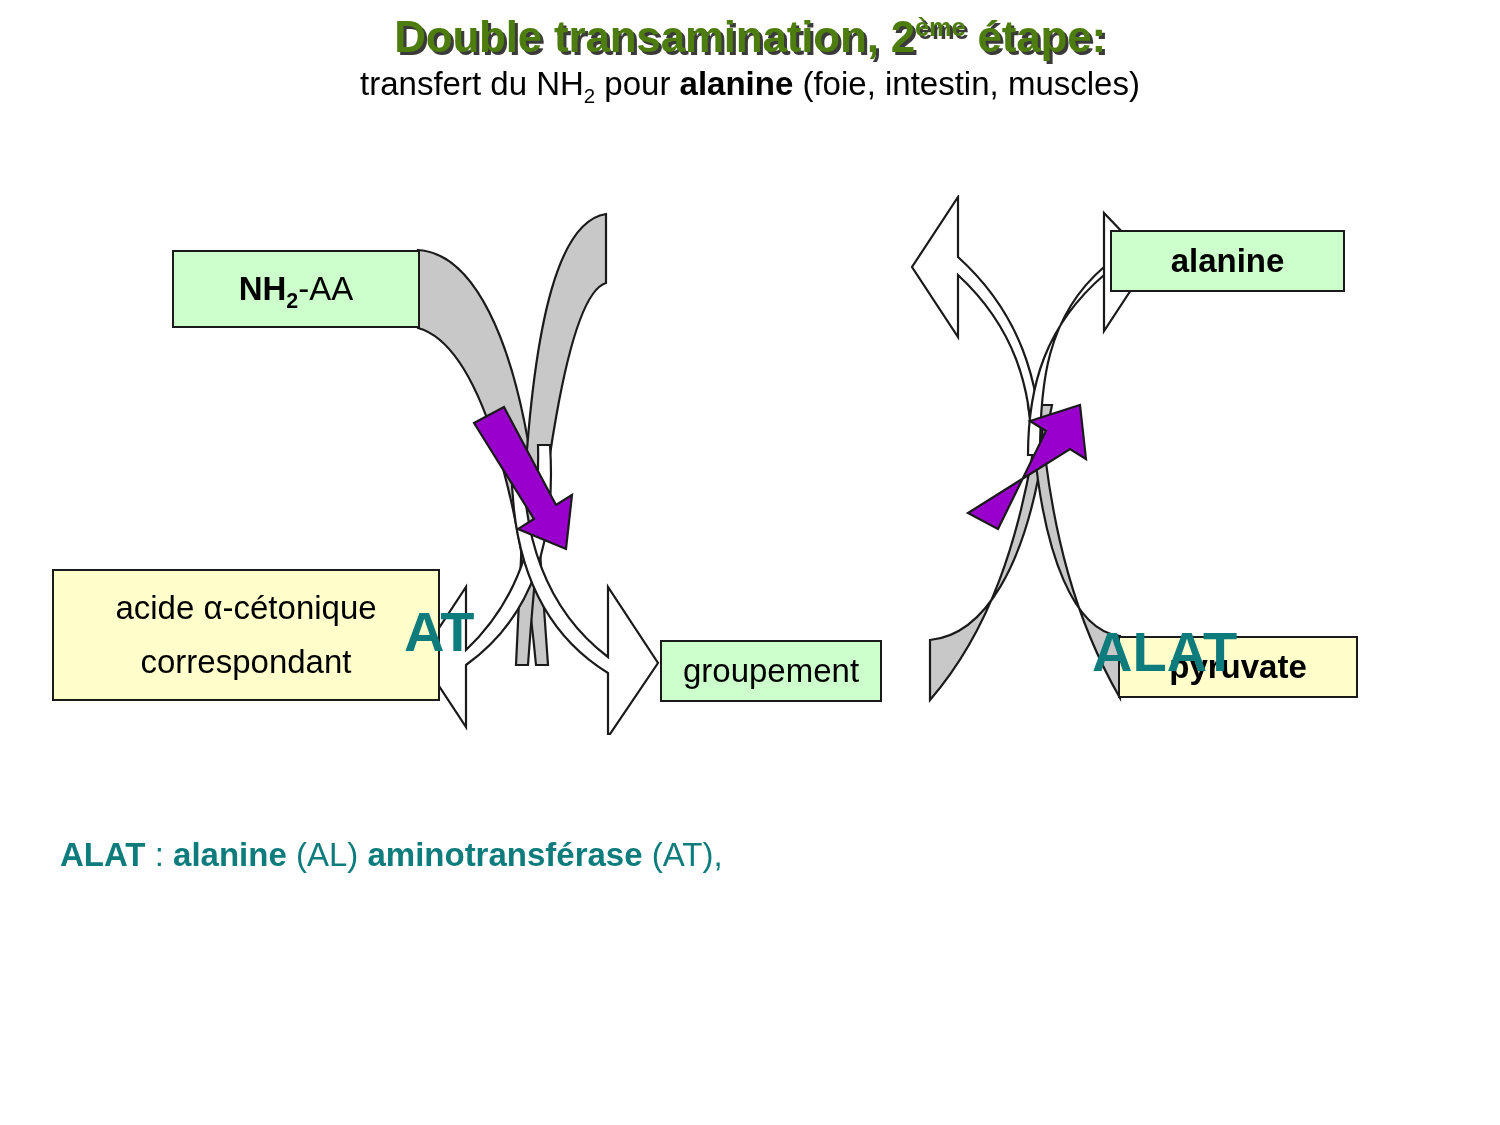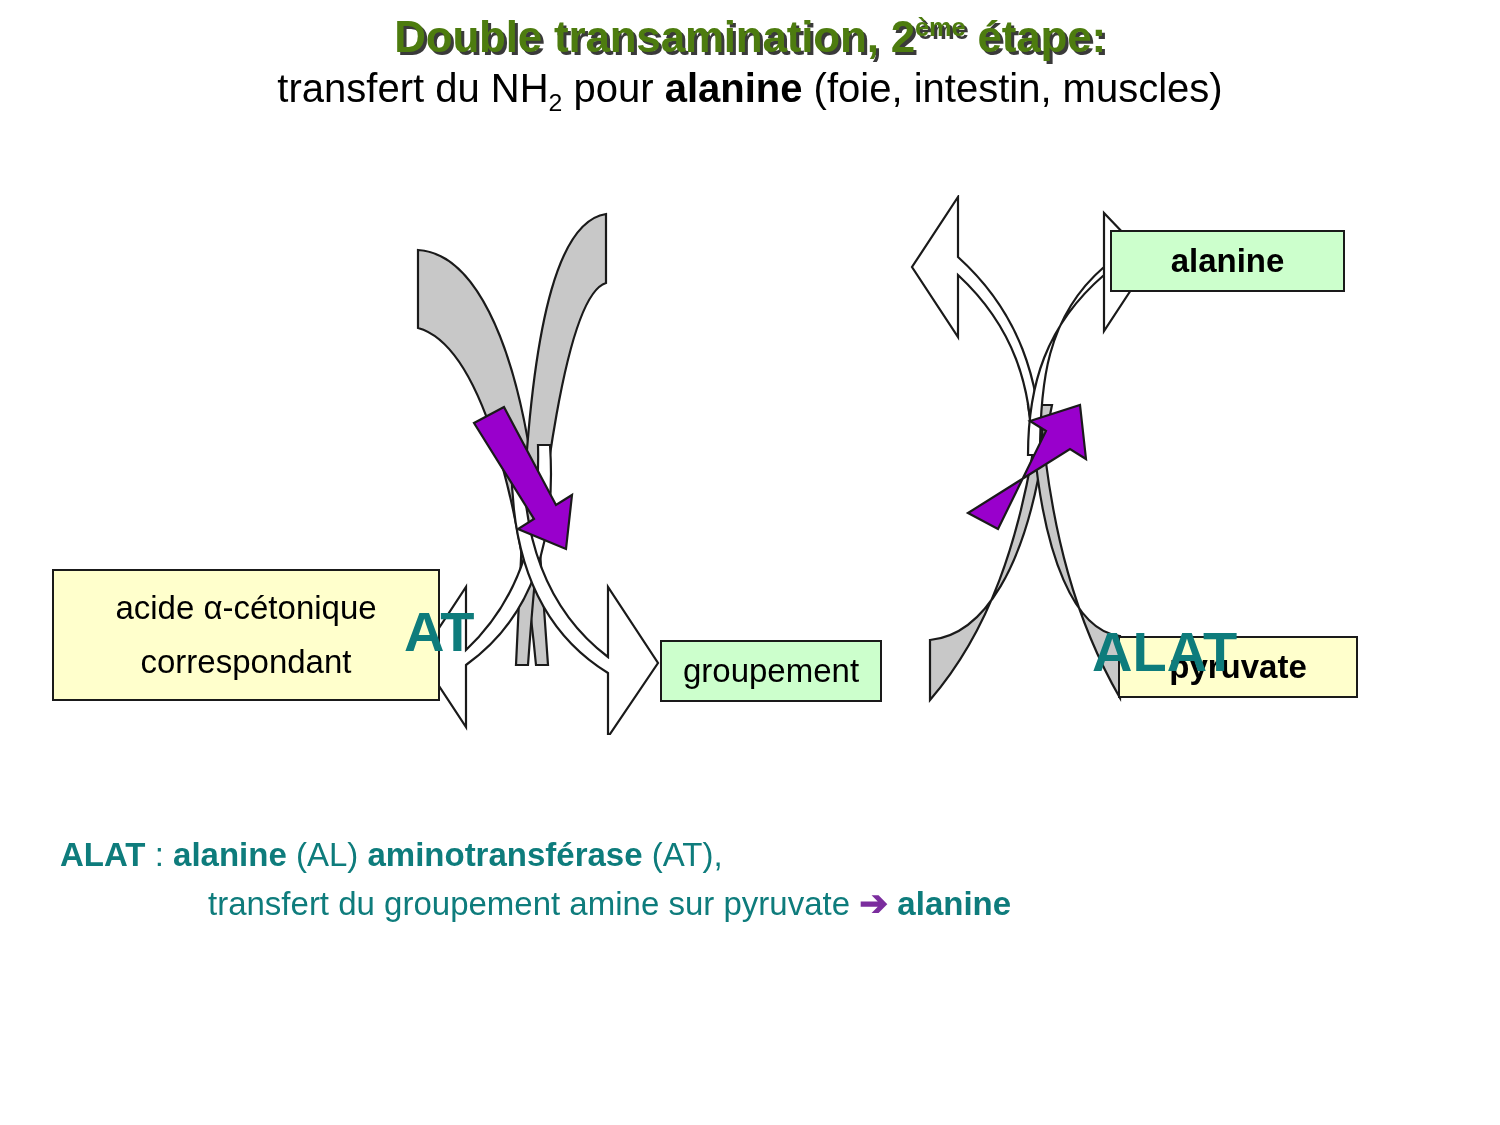--- a/index.html
+++ b/index.html
@@ -31,21 +31,21 @@
     text-shadow: 3px 3px 0px #3a3a3a;
     line-height: 1.05;
     white-space: nowrap;
   }
   #main-title .sup {
     font-size: 0.58em;
     vertical-align: super;
     line-height: 0;
   }
   #subtitle {
-    font-size: 40px;
+    font-size: 33px;
     color: #000000;
     line-height: 1.1;
     margin-top: 6px;
     white-space: nowrap;
   }
   #subtitle .b { font-weight: bold; }
   #subtitle .sub {
     font-size: 0.62em;
     vertical-align: sub;
     line-height: 0;
@@ -229,20 +229,23 @@
                L 998 334
                L 1046 236
                L 1030 226
                L 1080 210
                L 1086 264
                L 1070 254
                Z"></path>
     </g>
   </svg>
 
+  <div class="node-box green" id="box-nh2aa">
+    <span><span class="b">NH</span><span class="b sub">2</span><span>-AA</span></span>
+  </div>
 
 
   <div class="node-box green bold" id="box-alanine">
     <span>alanine</span>
   </div>
 
   <div class="node-box yellow two-line" id="box-acidecet">
     <span>acide α-cétonique</span>
     <span>correspondant</span>
   </div>
@@ -256,16 +259,13 @@
   </div>
 
   <div class="enzyme-label" id="label-at">AT</div>
   <div class="enzyme-label" id="label-alat">ALAT</div>
 </div>
 
 <div id="caption">
   <div class="line1">
     <span class="b">ALAT</span><span> : </span><span class="b">alanine</span><span> (AL) </span><span class="b">aminotransférase</span><span> (AT),</span>
   </div>
-  <div class="line2">
-    <span>transfert du groupement amine sur pyruvate </span><span class="arrow-glyph">➔</span><span class="b"> alanine</span>
-  </div>
 </div>
 
 </body></html>

